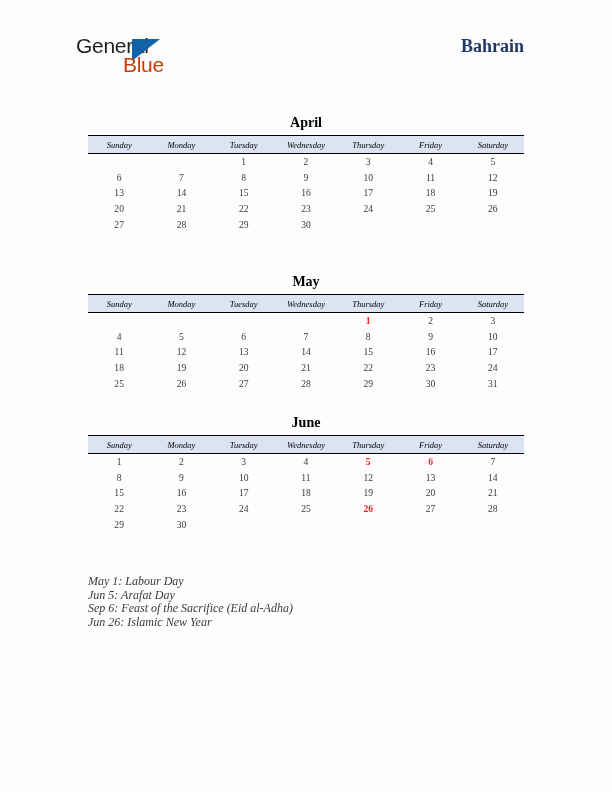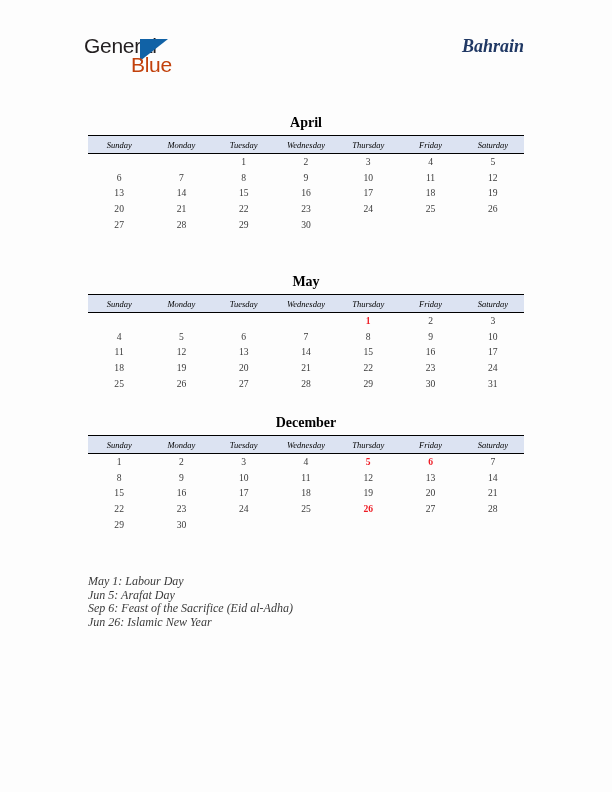--- a/index.html
+++ b/index.html
@@ -11,21 +11,21 @@
     height: 792px;
     background: #fdfdfd;
     font-family: "Liberation Serif", serif;
     position: relative;
     overflow: hidden;
   }
 
   
   .logo-block {
     position: absolute;
-    left: 84px;
+    left: 76px;
     top: 34px;
     width: 200px;
     height: 44px;
     text-decoration: underline;
   }
   .logo-general {
     position: absolute;
     left: 0px;
     top: 0px;
     font-family: "Liberation Sans", sans-serif;
@@ -63,21 +63,20 @@
     font-family: "Liberation Serif", serif;
     font-style: italic;
     font-weight: bold;
     font-size: 27px;
     line-height: 32px;
     letter-spacing: 0.5px;
     white-space: nowrap;
   }
   .title-country {
     font-family: "Liberation Serif", serif;
-    font-style: italic;
     font-weight: bold;
     font-size: 18px;
     line-height: 22px;
     margin-top: 2px;
     white-space: nowrap;
   }
 
   
   .month-block {
     position: absolute;
@@ -284,21 +283,21 @@
           <td class="">27</td>
           <td class="">28</td>
           <td class="">29</td>
           <td class="">30</td>
           <td class="">31</td>
         </tr>
       </tbody>
     </table>
   </div>
 <div class="month-block" id="month-2">
-    <div class="month-name">December</div>
+    <div class="month-name">June</div>
     <table class="cal">
       <thead>
         <tr>
           <th>Sunday</th>
           <th>Monday</th>
           <th>Tuesday</th>
           <th>Wednesday</th>
           <th>Thursday</th>
           <th>Friday</th>
           <th>Saturday</th>

